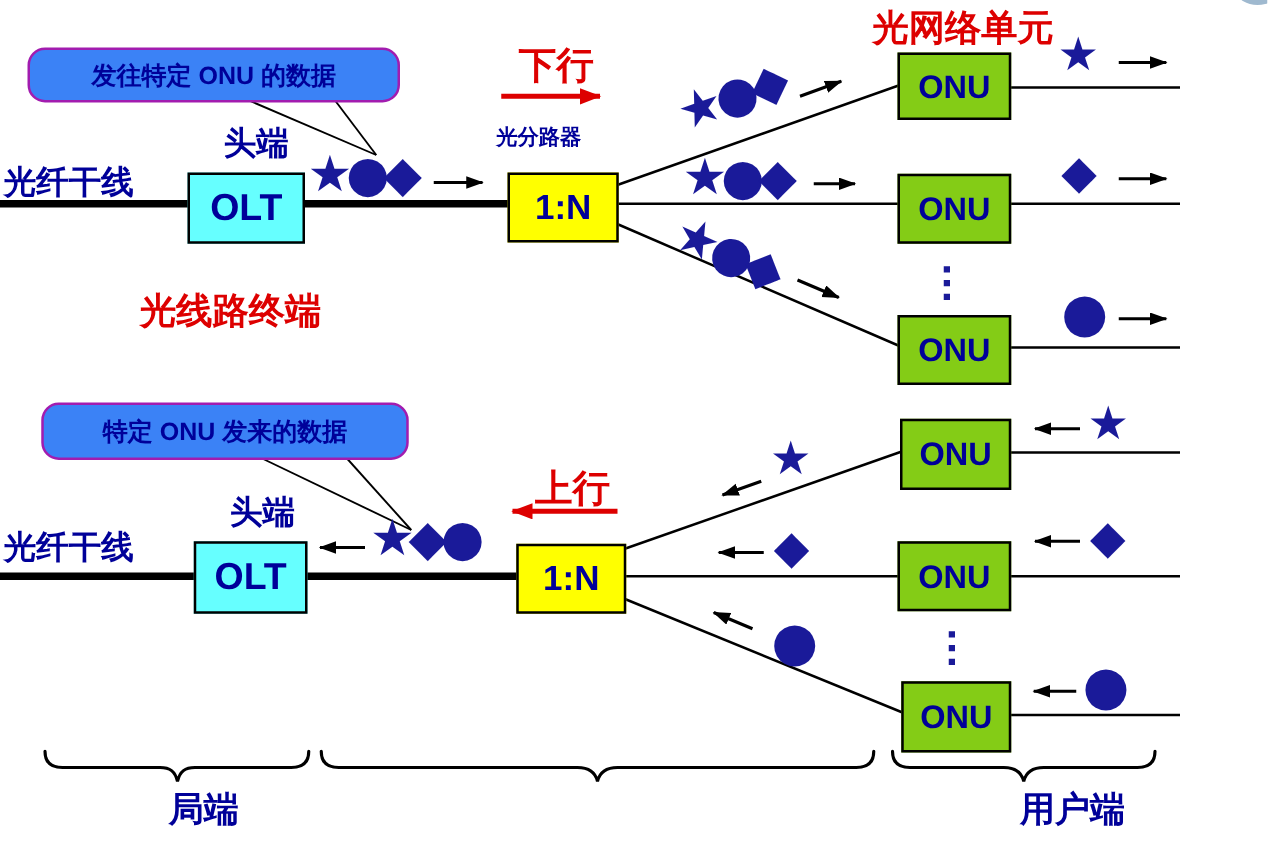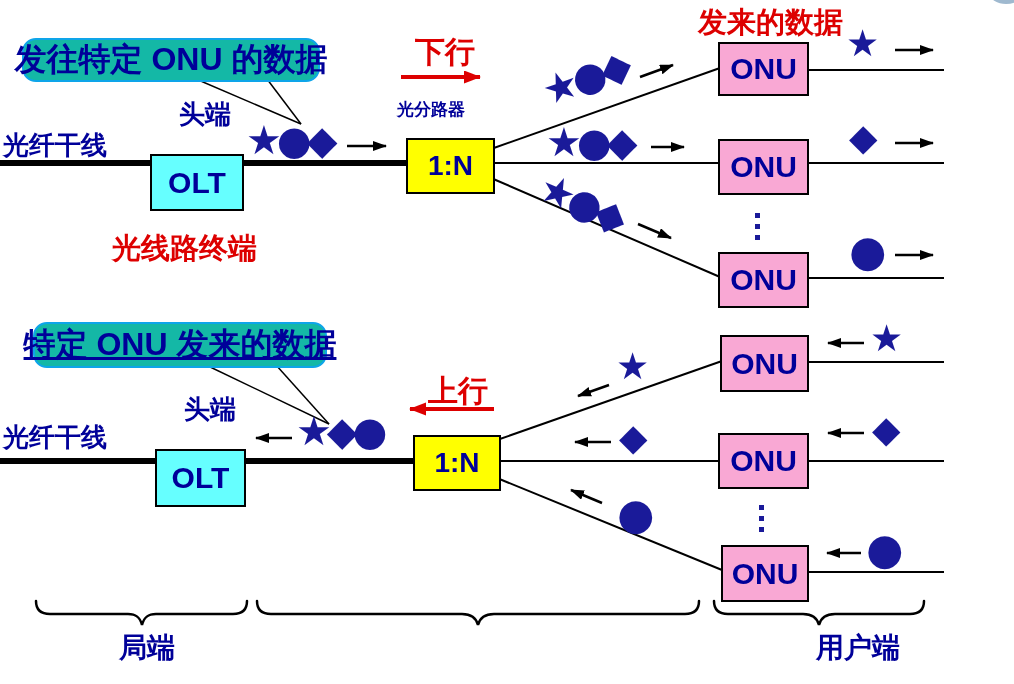--- a/index.html
+++ b/index.html
@@ -8,27 +8,27 @@
     overflow:hidden;font-family:"Liberation Sans","DejaVu Sans",sans-serif;
   }
   .stage svg{position:absolute;left:0;top:0;}
   .lbl{position:absolute;font-weight:bold;color:#000099;white-space:nowrap;}
   .red{color:#DD0000;}
   .ctr{text-align:center;}
   .box{
     position:absolute;display:flex;align-items:center;justify-content:center;
     border:2px solid #000;font-weight:bold;color:#000099;
   }
-  .olt{background:#66FFFF;font-size:30px;margin-top:16px;}
+  .olt{background:#66FFFF;font-size:30px;}
   .splitter{background:#FFFF00;font-size:28px;}
-  .onu{background:#f9a8d4;font-size:30px;}
+  .onu{background:#84cc16;font-size:26px;}
   .callout{
     position:absolute;display:flex;align-items:center;justify-content:center;
-    border:2px solid #0ea5e9;border-radius:14px;background:#14b8a6;
-    font-weight:bold;color:#000099;font-size:32px;white-space:nowrap;
+    border:2px solid #a21caf;border-radius:14px;background:#3b82f6;
+    font-weight:bold;color:#000099;font-size:20px;white-space:nowrap;
   }
   .symgrp,.sym{
     position:absolute;color:#1A1A99;font-weight:bold;line-height:1;
     font-family:"DejaVu Sans",sans-serif;white-space:nowrap;
   }
   .symgrp{font-size:40px;letter-spacing:-5px;}
   .sym{font-size:37px;}
   .sym.big{font-size:43px;}
   .vdots{position:absolute;display:flex;flex-direction:column;gap:6px;}
   .vdots span{width:5px;height:5px;background:#1A1A99;display:block;}
@@ -89,23 +89,23 @@
     <line x1="267" y1="79" x2="301" y2="124" stroke="#000" stroke-width="1.5"></line>
     <line x1="206" y1="365" x2="329" y2="424" stroke="#000" stroke-width="1.5"></line>
     <line x1="276" y1="365" x2="329" y2="424" stroke="#000" stroke-width="1.5"></line>
 
     <path d="M36,601 C36,610 41,614 50,614 L128,614 C136,614 140,617 142,625 C144,617 148,614 156,614 L233,614 C242,614 247,610 247,601" fill="none" stroke="#000" stroke-width="2.5" stroke-linecap="round"></path>
     <path d="M257,601 C257,610 262,614 271,614 L462,614 C470,614 476,617 478,625 C480,617 486,614 494,614 L685,614 C694,614 699,610 699,601" fill="none" stroke="#000" stroke-width="2.5" stroke-linecap="round"></path>
     <path d="M714,601 C714,610 719,614 728,614 L803,614 C811,614 817,617 819,625 C821,617 827,614 835,614 L910,614 C919,614 924,610 924,601" fill="none" stroke="#000" stroke-width="2.5" stroke-linecap="round"></path>
   </svg>
 
   <div class="callout" style="left:22px;top:38px;width:294px;height:40px;">发往特定 ONU 的数据</div>
-  <div class="callout" style="left:33px;top:322px;width:290px;height:42px;text-decoration:underline;">特定 ONU 发来的数据</div>
+  <div class="callout" style="left:33px;top:322px;width:290px;height:42px;">特定 ONU 发来的数据</div>
 
-  <div class="lbl red ctr" style="left:688px;top:3px;width:165px;font-size:29px;">发来的数据</div>
+  <div class="lbl red ctr" style="left:688px;top:3px;width:165px;font-size:29px;">光网络单元</div>
   <div class="lbl red ctr" style="left:403px;top:32px;width:84px;font-size:30px;">下行</div>
   <div class="lbl red ctr" style="left:416px;top:371px;width:84px;font-size:30px;">上行</div>
   <div class="lbl red" style="left:112px;top:229px;font-size:29px;font-family:Liberation Mono, monospace;">光线路终端</div>
 
   <div class="lbl" style="left:3px;top:128px;font-size:26px;">光纤干线</div>
   <div class="lbl" style="left:3px;top:420px;font-size:26px;">光纤干线</div>
   <div class="lbl ctr" style="left:163px;top:97px;width:84px;font-size:26px;">头端</div>
   <div class="lbl ctr" style="left:168px;top:392px;width:84px;font-size:26px;">头端</div>
   <div class="lbl ctr" style="left:377px;top:98px;width:108px;font-size:17px;">光分路器</div>
 
@@ -142,16 +142,16 @@
       <span></span>
       <span></span>
       <span></span>
     </div>
   <div class="vdots" style="left:759px;top:505px;">
       <span></span>
       <span></span>
       <span></span>
     </div>
 
-  <div class="lbl ctr" style="left:92px;top:629px;width:110px;font-size:28px;">局端</div>
+  <div class="lbl ctr" style="left:108px;top:629px;width:110px;font-size:28px;">局端</div>
   <div class="lbl ctr" style="left:738px;top:629px;width:162px;font-size:28px;text-align:right;">用户端</div>
 
 </div>
 
 </body></html>

